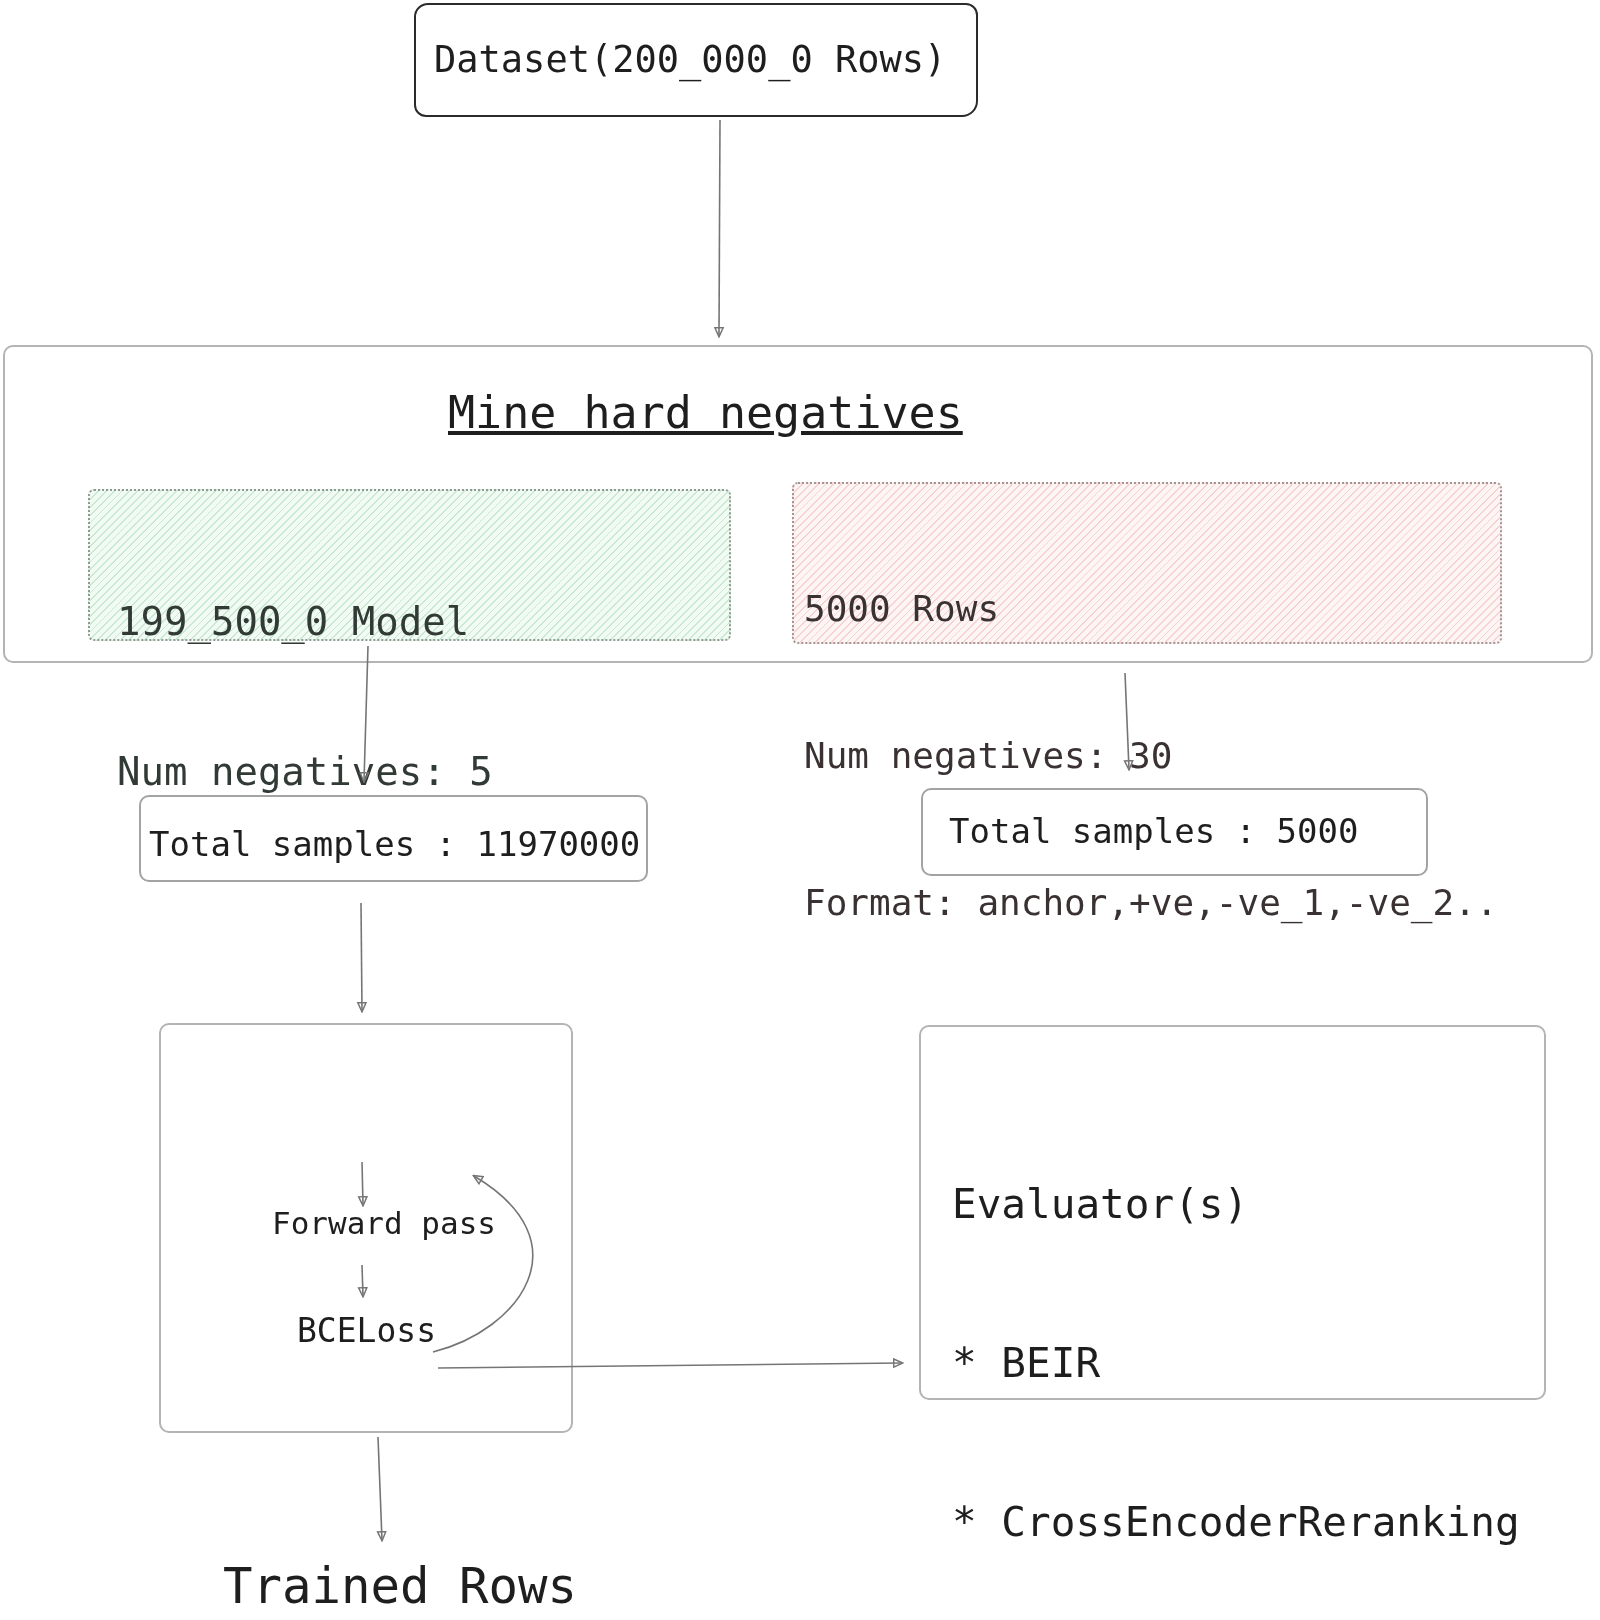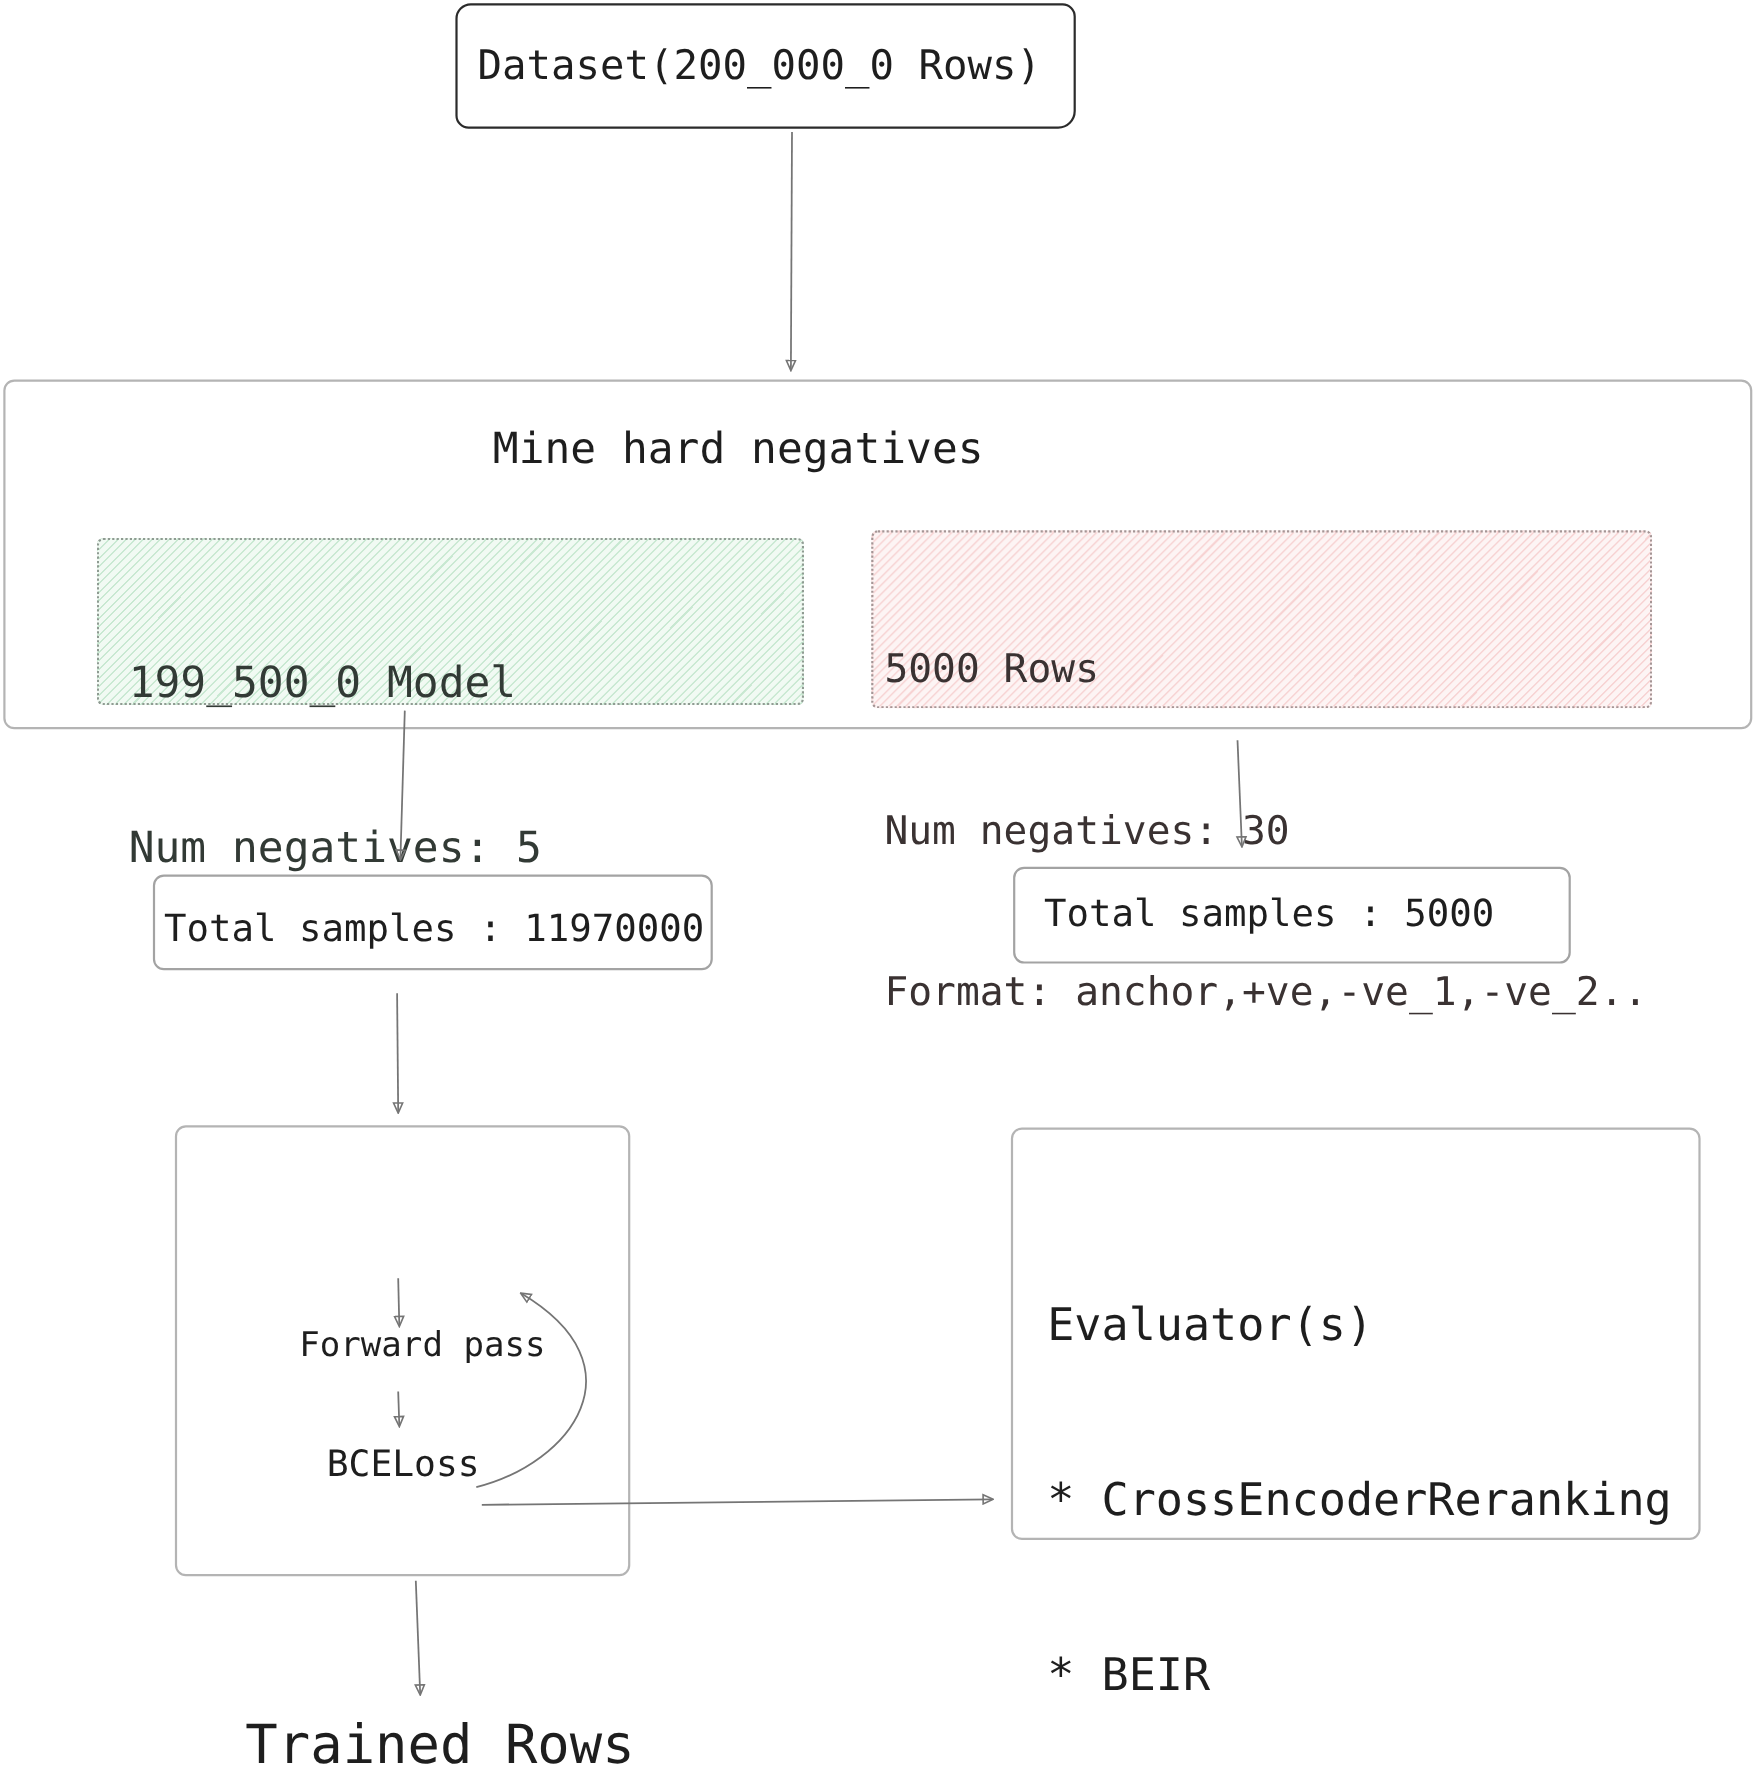--- a/index.html
+++ b/index.html
@@ -32,21 +32,21 @@
     padding-left:18px;
   }
   #dataset-box .txt{position:static;font-size:37px;}
   
   #mine-box{
     left:3px; top:345px; width:1590px; height:318px;
     border:2px solid #b4b4b4;
     border-radius:10px;
     background:transparent;
   }
-  #mine-title{left:448px; top:386px; font-size:39px;}
+  #mine-title{left:448px; top:386px; font-size:45px;text-decoration:underline;}
   
   #train-split-box{
     left:88px; top:489px; width:643px; height:152px;
     border:2px dotted #8f9b92;
     border-radius:6px;
     background-color:#f1faf3;
     background-image:repeating-linear-gradient(135deg,
       rgba(105,190,130,0.30) 0px, rgba(105,190,130,0.30) 1.3px,
       transparent 1.3px, transparent 5.5px);
   }
@@ -137,22 +137,22 @@
   <div class="box" id="total-eval-box"></div>
   <div class="txt" id="total-eval-label">Total samples : 5000</div>
 
   <div class="box" id="trainer-box"></div>
   <div class="txt" id="trainer-step1">Forward pass</div>
   <div class="txt" id="trainer-step2">BCELoss</div>
 
   <div class="box" id="evaluator-box"></div>
   <div class="txt" id="evaluator-text">
     <div>Evaluator(s)</div>
+    <div>* BEIR</div>
     <div>* CrossEncoderReranking</div>
-    <div>* BEIR</div>
     
   </div>
 
   <div class="txt" id="trained-model-label">Trained Rows</div>
 
   <svg id="connectors" viewBox="0 0 1600 1620" xmlns="http://www.w3.org/2000/svg">
     <defs>
       <marker id="ah" viewBox="0 0 12 12" refX="10" refY="6" markerUnits="userSpaceOnUse" markerWidth="11" markerHeight="11" orient="auto-start-reverse">
         <path d="M1,1.5 L11,6 L1,10.5 Z" fill="#2b2b2b" stroke="none"></path>
       </marker>

